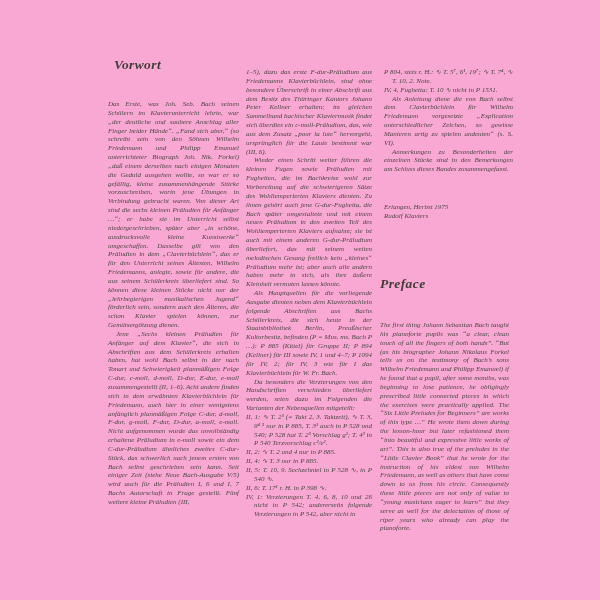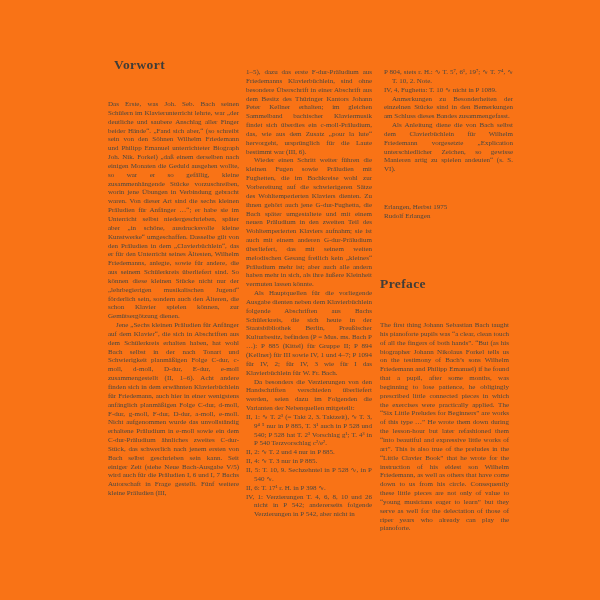--- a/index.html
+++ b/index.html
@@ -1,17 +1,17 @@
 <!DOCTYPE html>
 <html><head>
 <meta charset="utf-8">
 <style>
   html,body{margin:0;padding:0;}
   body{width:600px;height:600px;background:#fbfbf9;font-family:"Liberation Serif", serif;}
-  .page{position:relative;width:600px;height:600px;background:#f97316;color:#47443f;overflow:hidden;}
+  .page{position:relative;width:600px;height:600px;background:#f9a8d4;color:#47443f;overflow:hidden;font-style:italic;}
   .h{position:absolute;margin:0;font-size:13.5px;font-weight:bold;letter-spacing:.4px;color:#403d38;}
   .col{position:absolute;font-size:7px;line-height:8.85px;text-align:justify;color:#4b4842;margin-top:16px;}
   .para{margin:0;}
   .para.indent{text-indent:8px;}
   .para.hang{padding-left:8px;text-indent:-8px;}
   .signoff{position:absolute;font-size:7px;line-height:8.9px;color:#4b4842;}
 </style>
 </head>
 <body>
 
@@ -32,28 +32,28 @@
       <p class="para hang">II, 1: ∿ T. 2³ (= Takt 2, 3. Taktzeit), ∿ T. 3, 9⁴ ⁵ nur in P 885, T. 3¹ auch in P 528 und 540; P 528 hat T. 2³ Vorschlag g¹; T. 4³ in P 540 Terzvorschlag c²/e².</p>
       <p class="para hang">II, 2: ∿ T. 2 und 4 nur in P 885.</p>
       <p class="para hang">II, 4: ∿ T. 3 nur in P 885.</p>
       <p class="para hang">II, 5: T. 10, 9. Sechzehntel in P 528 ∿, in P 540 ∿.</p>
       <p class="para hang">II, 6: T. 17¹ r. H. in P 398 ∿.</p>
       <p class="para hang">IV, 1: Verzierungen T. 4, 6, 8, 10 und 26 nicht in P 542; andererseits folgende Verzierungen in P 542, aber nicht in</p>
     </div>
 
   <div class="col" style="left:384px;top:52px;width:129px;">
       <p class="para hang">P 804, stets r. H.: ∿ T. 5⁷, 6¹, 19⁷; ∿ T. 7⁴, ∿ T. 10, 2. Note.</p>
-      <p class="para hang">IV, 4, Fughetta: T. 10 ∿ nicht in P 1089.</p>
+      <p class="para hang">IV, 4, Fughetta: T. 10 ∿ nicht in P 1531.</p>
+      <p class="para indent">Als Anleitung diene die von Bach selbst dem Clavierbüchlein für Wilhelm Friedemann vorgesetzte „Explication unterschiedlicher Zeichen, so gewisse Manieren artig zu spielen andeuten“ (s. S. VI).</p>
       <p class="para indent">Anmerkungen zu Besonderheiten der einzelnen Stücke sind in den Bemerkungen am Schluss dieses Bandes zusammengefasst.</p>
-      <p class="para indent">Als Anleitung diene die von Bach selbst dem Clavierbüchlein für Wilhelm Friedemann vorgesetzte „Explication unterschiedlicher Zeichen, so gewisse Manieren artig zu spielen andeuten“ (s. S. VI).</p>
     </div>
 
   <div class="signoff" style="left:384px;top:167px;margin-top:36px;">
     <div>Erlangen, Herbst 1975</div>
-    <div>Rudolf Erlangen</div>
+    <div>Rudolf Klaviers</div>
   </div>
 
   <h1 class="h" style="left:380px;top:276px;">Preface</h1>
 
   <div class="col" style="left:380px;top:305px;width:129px;">
       <p class="para flush">The first thing Johann Sebastian Bach taught his pianoforte pupils was “a clear, clean touch of all the fingers of both hands”. “But (as his biographer Johann Nikolaus Forkel tells us on the testimony of Bach’s sons Wilhelm Friedemann and Philipp Emanuel) if he found that a pupil, after some months, was beginning to lose patience, he obligingly prescribed little connected pieces in which the exercises were practically applied. The “Six Little Preludes for Beginners” are works of this type …” He wrote them down during the lesson-hour but later refashioned them “into beautiful and expressive little works of art”. This is also true of the preludes in the “Little Clavier Book” that he wrote for the instruction of his eldest son Wilhelm Friedemann, as well as others that have come down to us from his circle. Consequently these little pieces are not only of value to “young musicians eager to learn” but they serve as well for the delectation of those of riper years who already can play the pianoforte.</p>
     </div>
 
 </div>
 

